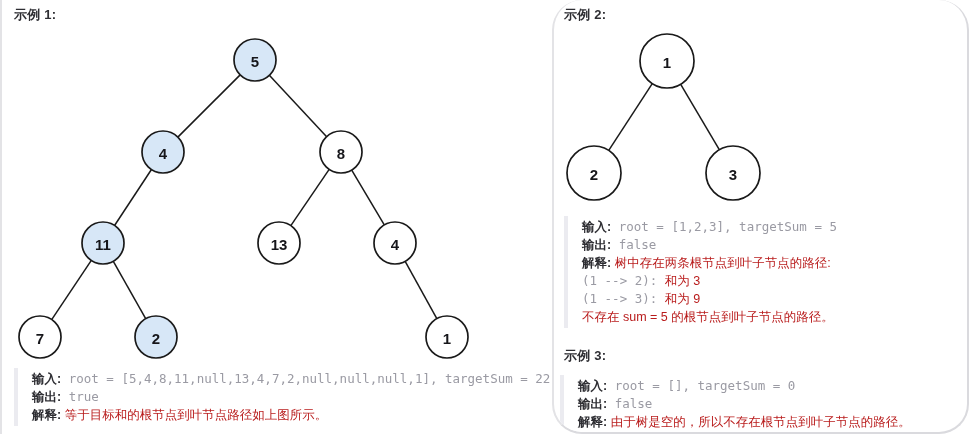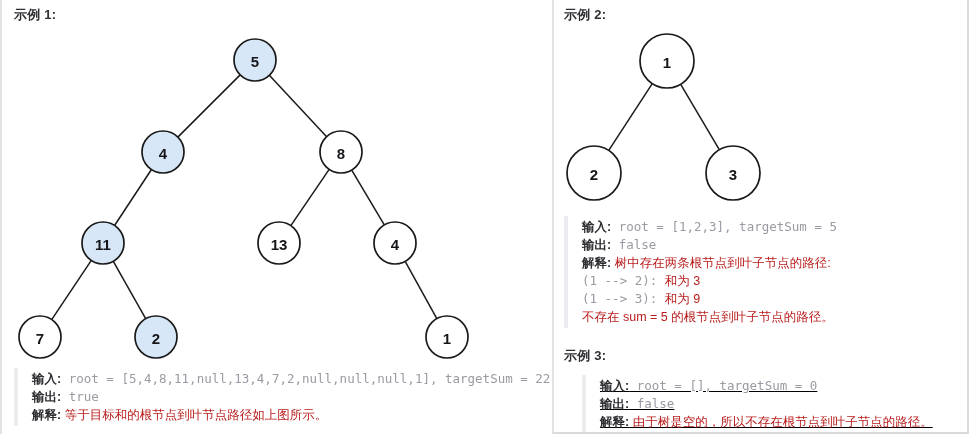--- a/index.html
+++ b/index.html
@@ -26,20 +26,21 @@
   }
   .panel-left {
     width: 584px;
     border-left: 2px solid #e3e3e6;
   }
   .panel-right {
     width: 441px;
     border-left: 2px solid #e3e3e6;
     border-right: 2px solid #dadade;
     border-bottom: 2px solid #dadade;
+    border-radius: 30px;
   }
 
   
   .example-heading {
     font-size: 13px;
     font-weight: bold;
     color: #2e2e33;
     letter-spacing: 0.2px;
     line-height: 1;
   }
@@ -68,21 +69,21 @@
     color: #2e2e33;
   }
   .quote-line .cn {
     font-family: "Liberation Sans", "DejaVu Sans", sans-serif;
     font-size: 12.5px;
     color: #b91c1c;
   }
 
   #quote-ex1 { left: 12px; top: 368px; width: 566px; }
   #quote-ex2 { left: 10px; top: 216px; width: 372px; }
-  #quote-ex3 { left: 28px; top: 375px; width: 372px; text-decoration: underline; }
+  #quote-ex3 { left: 6px; top: 375px; width: 372px; }
 
   
   .tree-svg { position: absolute; left: 0; top: 0; }
   .node-circle { stroke: #1a1a1a; stroke-width: 1.7; }
   .node-plain { fill: #ffffff; }
   .node-hl { fill: #d7e7f7; }
   .node-text {
     font-family: "Liberation Sans", "DejaVu Sans", sans-serif;
     font-size: 15px;
     font-weight: bold;

